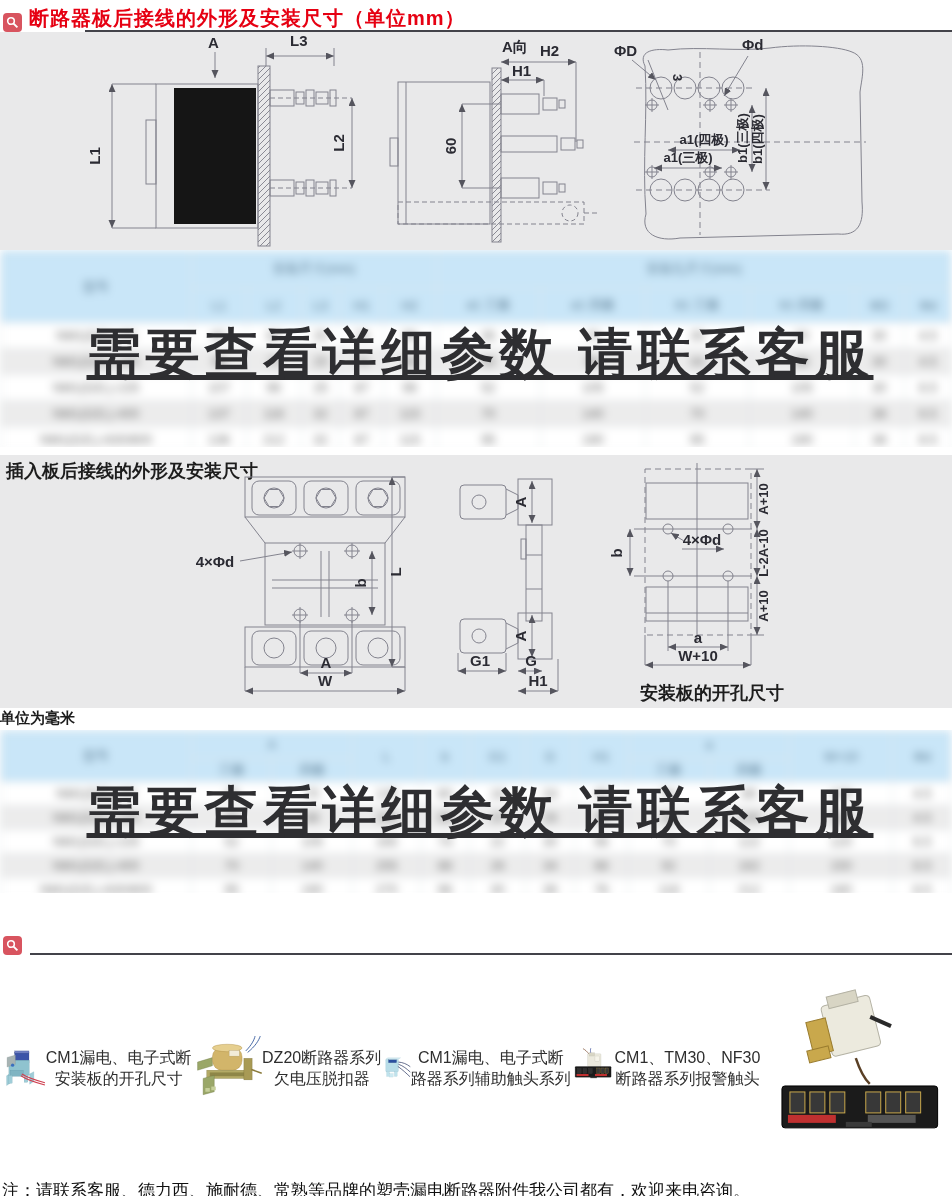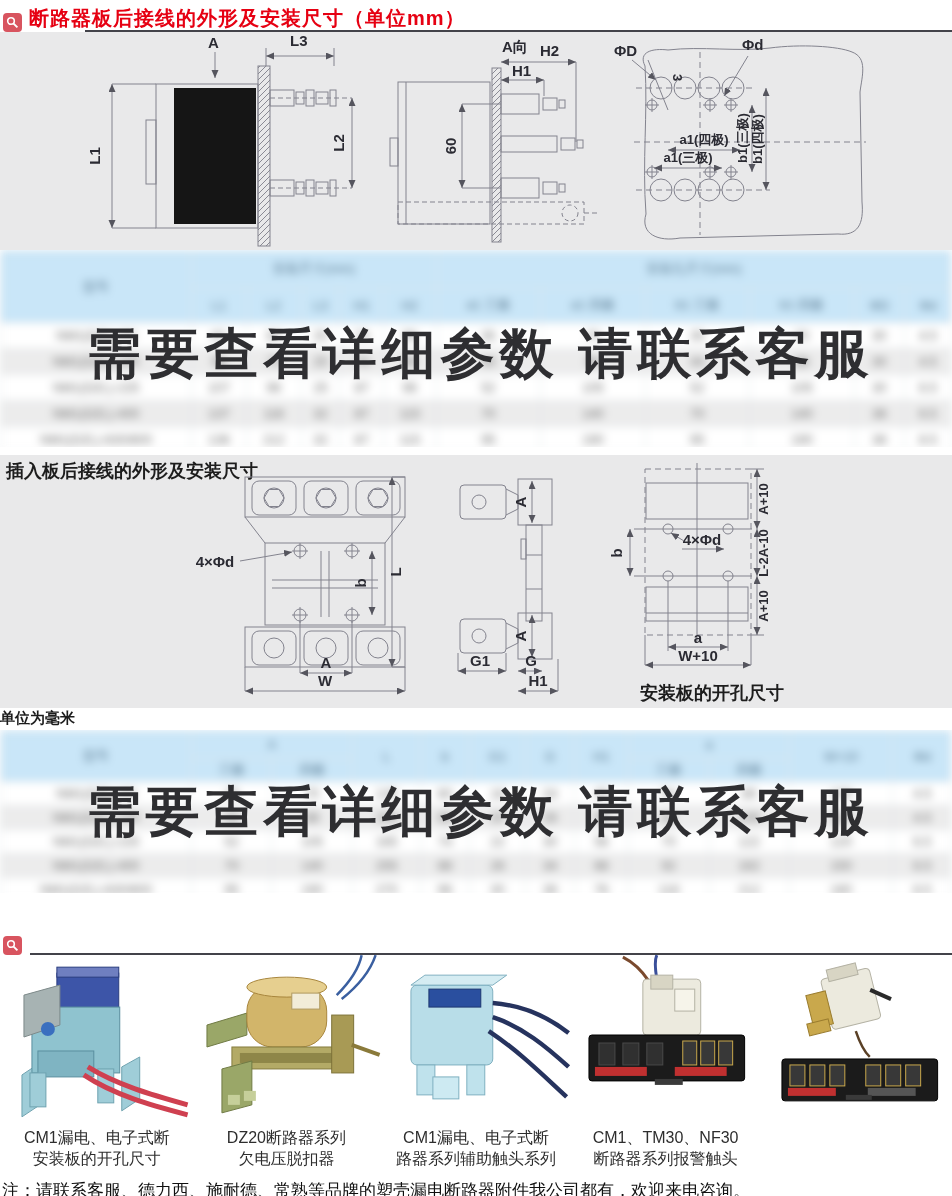--- a/index.html
+++ b/index.html
@@ -23,30 +23,30 @@
   th{background:#c9e6f8;color:#5a7a90;}
   td{color:#6a6a6a;background:#fff;}
   td.model{width:188px;}
   tbody tr:nth-child(even) td{background:#ececec;}
   .t1 thead tr:first-child th{height:34px;}
   .t1 thead tr:last-child th{height:32px;}
   .t1 tbody td{height:23px;}
   .t2 thead tr:first-child th{height:25px;}
   .t2 thead tr:last-child th{height:20px;}
   .t2 tbody td{height:21px;}
-  .watermark{position:absolute;left:8px;right:0;text-align:center;font-size:54px;font-weight:bold;color:#2e2e31;letter-spacing:5px;white-space:nowrap;z-index:5;}
+  .watermark{position:absolute;left:8px;right:0;text-align:center;font-size:54px;font-weight:bold;color:#2e2e31;letter-spacing:5px;white-space:nowrap;z-index:5;text-decoration:underline;}
   #table1wrap .watermark{top:68px;}
   #table2wrap .watermark{top:46px;}
   .dwg{display:block;}
   .dwg text{font-family:"Liberation Sans",sans-serif;font-size:13px;fill:#2b2b33;font-weight:bold;}
   .dwg .big{font-size:15px;}
   .dwg .cap{font-size:18px;fill:#1d1d1d;}
   #gap{height:27px;background:#fff;}
   #products{height:225px;display:flex;padding:0 2px;background:#fff;}
-  .prod{flex:1;display:flex;flex-direction:column;align-items:center;min-width:0;}
+  .prod{flex:1;display:flex;flex-direction:row;align-items:center;min-width:0;}
   .prod svg{height:172px;width:100%;}
   .cap2{font-size:16px;line-height:21px;color:#2e2e2e;text-align:center;white-space:nowrap;}
   #note{height:24px;font-size:17px;color:#101010;padding-left:2px;line-height:22px;white-space:nowrap;}
 </style>
 </head>
 <body>
 
 <div class="sec-header" id="hdr1">
   <span class="mag-icon">
     <svg width="13" height="13" viewBox="0 0 13 13">

